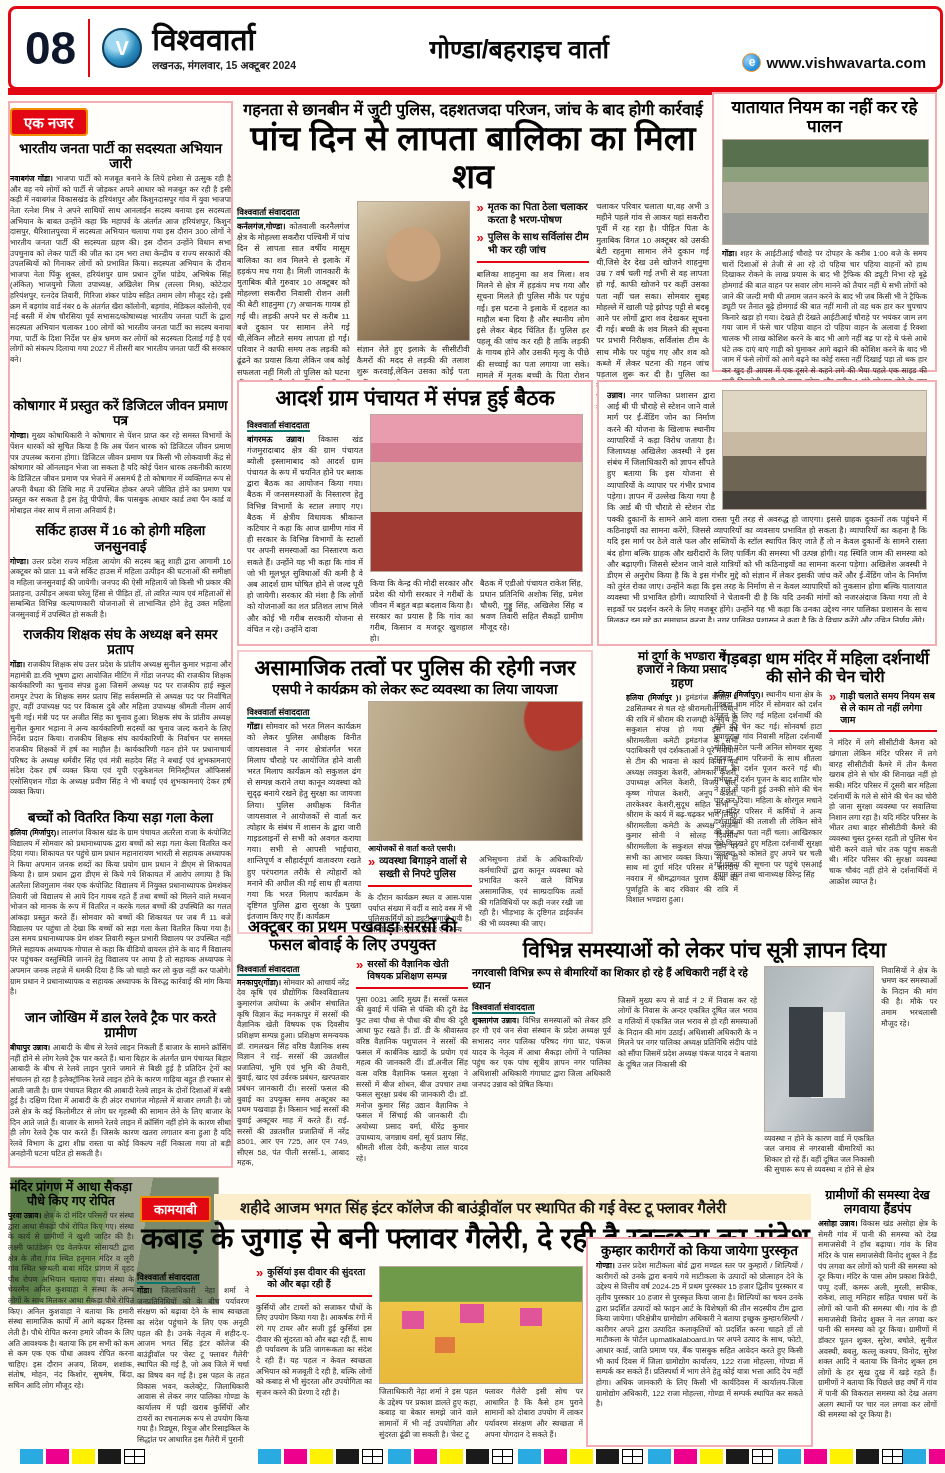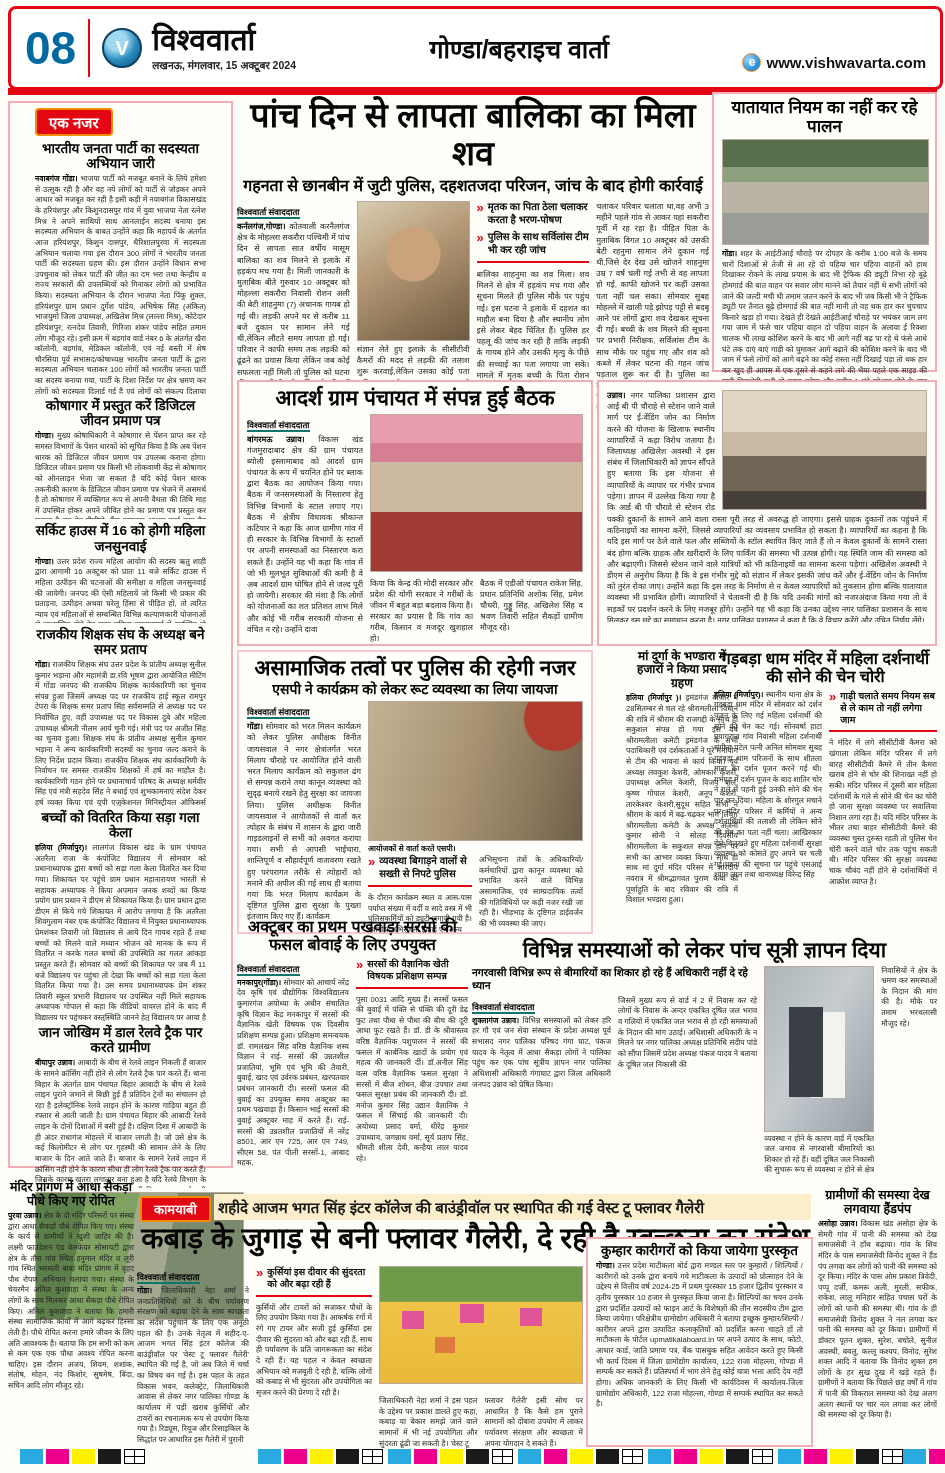--- a/index.html
+++ b/index.html
@@ -14,21 +14,21 @@
   .byline{font-weight:800;font-size:8.5px;color:#000;border-bottom:2px solid #0f766e;display:inline-block;margin-bottom:2px;}
   .quote{display:flex;gap:4px;align-items:flex-start;font-weight:800;font-size:10px;line-height:1.25;color:#111;}
   .quote .qm{color:#e30613;font-size:13px;line-height:1;font-weight:800;}
   .redrule{border-bottom:2px solid #e30613;margin:5px 0 6px 0;}
   .ph{position:relative;overflow:hidden;border:1px solid #b9a89b;box-sizing:border-box;}
   .cap{font-size:7.8px;font-weight:700;color:#111;}
   .flexrow{display:flex;gap:7px;}
   .col{flex:1;}
   
   .masthead-box{border:3px solid #e30613;border-radius:8px;background:#fff;}
-  .pageno{font-size:46px;font-weight:800;color:#0369a1;line-height:1;}
+  .pageno{font-size:46px;font-weight:800;color:#0f172a;line-height:1;}
   .vline{width:2px;background:#e30613;}
   .logo{width:36px;height:36px;border-radius:50%;
         background:radial-gradient(circle at 35% 30%,#9fd8ef 0 28%,#2e8fc0 55%,#1d6fa3 75%,#14527c 100%);
         display:flex;align-items:center;justify-content:center;color:#fff;font-weight:800;font-size:20px;
         border:2px solid #0e3f60;}
   .badge{background:#e30613;color:#fff;font-weight:800;display:inline-block;
          border:2px solid #f08c00;border-radius:4px;padding:2px 12px;}
   .eicon{width:17px;height:17px;border-radius:50%;background:radial-gradient(circle at 30% 30%,#9ad2f5,#1f8fde 70%);
          color:#fff;font-weight:800;font-size:12px;display:inline-flex;align-items:center;justify-content:center;
          border:1px solid #ef8b1f;}
@@ -88,21 +88,21 @@
         <div style="font-size:25px;font-weight:800;color:#0a0a0a;">गोण्डा/बहराइच वार्ता</div>
       </div>
       <div style="display:flex;align-items:center;gap:5px;margin-top:28px;">
         <span class="eicon">e</span>
         <span style="font-size:15px;font-weight:800;color:#111;">www.vishwavarta.com</span>
       </div>
     </div>
   </div>
   <div class="abs" style="left:8px;top:88px;width:929px;height:7px;background:#e30613;"></div>
 
-  <div class="abs pinkbox" style="left:8px;top:101px;width:225px;height:1067px;padding:5px 25px;">
+  <div class="abs pinkbox" style="left:8px;top:101px;width:225px;height:1067px;padding:5px 0;">
     <div class="badge" style="font-size:15px;">एक नजर</div>
 
     <div>
       <div class="hl" style="font-size:13.5px;margin:5px 0 3px 0;">भारतीय जनता पार्टी का सदस्यता अभियान जारी</div>
       <div class="body sm" style="height:220px;"><span class="dl">नवाबगंज गोंडा।</span> <span>भाजपा पार्टी को मजबूत बनाने के लिये हमेशा से उत्सुक रही है और वह नये लोगों को पार्टी से जोड़कर अपने आधार को मजबूत कर रही है इसी कड़ी में नवाबगंज विकासखंड के हरियंशपुर और किशुनदासपुर गांव में युवा भाजपा नेता रत्नेश मिश्र ने अपने साथियों साथ आनलाईन सदस्य बनाया इस सदस्यता अभियान के बाबत उन्होंने कहा कि महापर्व के अंतर्गत आज हरियंशपुर, किशुन दासपुर, थैरिशालपुरवा में सदस्यता अभियान चलाया गया इस दौरान 300 लोगों ने भारतीय जनता पार्टी की सदस्यता ग्रहण की। इस दौरान उन्होंने विधान सभा उपचुनाव को लेकर पार्टी की जीत का दम भरा तथा केन्द्रीय व राज्य सरकारों की उपलब्धियों को गिनाकर लोगों को प्रभावित किया। सदस्यता अभियान के दौरान भाजपा नेता पिंकू शुक्ल, हरियंशपुर ग्राम प्रधान दुर्गेश पांडेय, अभिषेक सिंह (अंकित) भाजयुमो जिला उपाध्यक्ष, अखिलेश मिश्र (लल्ला मिश्र), कोटेदार हरियंशपुर, रत्नदेव तिवारी, गिरिजा शंकर पांडेय सहित तमाम लोग मौजूद रहे। इसी क्रम में बड़गांव वार्ड नंबर 6 के अंतर्गत खैरा कॉलोनी, बड़गांव, मेडिकल कॉलोनी, एवं नई बस्ती में शेष चौरसिया पूर्व सभासद/कोषाध्यक्ष भारतीय जनता पार्टी के द्वारा सदस्यता अभियान चलाकर 100 लोगों को भारतीय जनता पार्टी का सदस्य बनाया गया, पार्टी के दिशा निर्देश पर क्षेत्र भ्रमण कर लोगों को सदस्यता दिलाई गई है एवं लोगों को संकल्प दिलाया गया 2027 में तीसरी बार भारतीय जनता पार्टी की सरकार बने।</span></div>
     </div>
 
     <div>
       <div class="hl" style="font-size:13.5px;margin:4px 0 3px 0;">कोषागार में प्रस्तुत करें डिजिटल जीवन प्रमाण पत्र</div>
       <div class="body sm" style="height:88px;"><span class="dl">गोण्डा।</span> <span>मुख्य कोषाधिकारी ने कोषागार से पेंशन प्राप्त कर रहे समस्त विभागों के पेंशन धारकों को सूचित किया है कि अब पेंशन धारक को डिजिटल जीवन प्रमाण पत्र उपलब्ध कराना होगा। डिजिटल जीवन प्रमाण पत्र किसी भी लोकवाणी केंद्र से कोषागार को ऑनलाइन भेजा जा सकता है यदि कोई पेंशन धारक तकनीकी कारण के डिजिटल जीवन प्रमाण पत्र भेजने में असमर्थ है तो कोषागार में व्यक्तिगत रूप से अपनी वैधता की तिथि माह में उपस्थित होकर अपने जीवित होने का प्रमाण पत्र प्रस्तुत कर सकता है इस हेतु पीपीपो, बैंक पासबुक आधार कार्ड तथा पैन कार्ड व मोबाइल नंबर साथ में लाना अनिवार्य है।</span></div>
@@ -130,22 +130,22 @@
 
     <div class="ph photo-railway" style="width:209px;height:128px;margin-top:4px;"></div>
   </div>
 
   <div class="abs" style="left:8px;top:1180px;width:126px;height:268px;">
     <div class="hl" style="font-size:12.5px;margin-bottom:3px;">मंदिर प्रांगण में आधा सैकड़ा पौधे किए गए रोपित</div>
     <div class="body sm" style="height:232px;"><span class="dl">पुरवा उन्नाव।</span> <span>क्षेत्र के दो मंदिर परिसरों पर संस्था द्वारा आधा सैकड़ों पौधे रोपित किए गए। संस्था के कार्य से ग्रामीणों ने खुशी जाहिर की है। लक्ष्मी फाउंडेशन एंड वेलफेयर सोसायटी द्वारा क्षेत्र के तौरा गांव स्थित हनुमान मंदिर व लूरी गांव स्थित भरथली बाबा मंदिर प्रांगण में वृहद पौध रोपण अभियान चलाया गया। संस्था के चेयरमैन अनिल कुशवाहा ने संस्था के अन्य लोगों के साथ मिलकर आधा सैकड़ा पौधे रोपित किए। अनिल कुशवाहा ने बताया कि हमारी संस्था सामाजिक कार्यों में आगे बढ़कर हिस्सा लेती है। पौधे रोपित करना हमारे जीवन के लिए अति आवश्यक है। बताया कि हम सभी को कम से कम एक एक पौधा अवश्य रोपित करना चाहिए। इस दौरान अजय, शिवम, शशांक, संतोष, मोहन, नंद किशोर, सुषमेष, बिंदा, सचिन आदि लोग मौजूद रहे।</span></div>
   </div>
 
   <div class="abs" style="left:237px;top:96px;width:472px;height:280px;">
+    <div class="hl" style="font-size:16px;margin-top:5px;">गहनता से छानबीन में जुटी पुलिस, दहशतजदा परिजन, जांच के बाद होगी कार्रवाई</div>
     <div class="hl" style="font-size:34px;">पांच दिन से लापता बालिका का मिला शव</div>
-    <div class="hl" style="font-size:16px;margin-top:5px;">गहनता से छानबीन में जुटी पुलिस, दहशतजदा परिजन, जांच के बाद होगी कार्रवाई</div>
     <div class="flexrow" style="margin-top:6px;">
       <div class="col">
         <div class="byline">विश्ववार्ता संवाददाता</div>
         <div class="body" style="height:196px;"><span class="dl">कर्नलगंज,गोण्डा।</span> <span>कोतवाली करनैलगंज क्षेत्र के मोहल्ला सकरौरा पश्चिमी में पांच दिन से लापता सात वर्षीय मासूम बालिका का शव मिलने से इलाके में हड़कंप मच गया है। मिली जानकारी के मुताबिक बीते गुरुवार 10 अक्टूबर को मोहल्ला सकरौरा निवासी रोशन अली की बेटी शाहनुमा (7) अचानक गायब हो गई थी। लड़की अपने घर से करीब 11 बजे दुकान पर सामान लेने गई थी,लेकिन लौटते समय लापता हो गई। परिवार ने काफी समय तक लड़की को ढूंढने का प्रयास किया लेकिन जब कोई सफलता नहीं मिली तो पुलिस को घटना की जानकारी दी गई। पुलिस ने परिजनों की तहरीर पर गुमशुदगी दर्ज की थी। कोतवाली करनैलगंज के प्रभारी निरीक्षक श्रीधर पाठक ने घटना को तत्काल</span></div>
       </div>
       <div class="col">
         <div class="ph photo-child" style="width:100%;height:140px;"></div>
         <div class="body" style="height:66px;margin-top:3px;">संज्ञान लेते हुए इलाके के सीसीटीवी कैमरों की मदद से लड़की की तलाश शुरू करवाई,लेकिन उसका कोई पता नहीं चला। सोमवार 14 अक्टूबर को पांचवें दिन सकरौरा पश्चिमी के एक घर के पीछे बने टिन शेड में मासूम</div>
       </div>
       <div class="col">
@@ -276,40 +276,40 @@
       </div>
       <div>
         <div class="ph photo-memo" style="width:110px;height:166px;"></div>
         <div class="body sm" style="width:110px;height:40px;margin-top:2px;">व्यवस्था न होने के कारण वार्ड में एकत्रित जल जमाव से नगरवासी बीमारियों का शिकार हो रहे हैं। वहीं दूषित जल निकासी की सुचारू रूप से व्यवस्था न होने से क्षेत्र के नागरिकों को भारी परेशानी का सामना करना पड़ रहा है।</div>
       </div>
       <div class="body sm" style="width:56px;height:212px;">निवासियों ने क्षेत्र के भ्रमण कर समस्याओं के निदान की मांग की है। मौके पर तमाम भरथलासी मौजूद रहे।</div>
     </div>
   </div>
 
   <div class="abs badge" style="left:140px;top:1196px;font-size:13px;border-radius:2px;">कामयाबी</div>
-  <div class="abs strip" style="left:214px;top:1194px;width:597px;height:26px;font-size:15px;display:flex;align-items:center;padding:0 4px;box-sizing:border-box;">शहीदे आजम भगत सिंह इंटर कॉलेज की बाउंड्रीवॉल पर स्थापित की गई वेस्ट टू फ्लावर गैलेरी</div>
+  <div class="abs strip" style="left:214px;top:1194px;width:597px;height:26px;font-size:15px;display:flex;align-items:center;padding:0 26px;box-sizing:border-box;">शहीदे आजम भगत सिंह इंटर कॉलेज की बाउंड्रीवॉल पर स्थापित की गई वेस्ट टू फ्लावर गैलेरी</div>
   <div class="abs hl" style="left:140px;top:1222px;width:671px;font-size:29px;">कबाड़ के जुगाड़ से बनी फ्लावर गैलेरी, दे रही है स्वच्छता का संदेश</div>
 
   <div class="abs" style="left:137px;top:1266px;width:446px;height:196px;">
     <div class="flexrow">
       <div style="width:112px;">
         <div class="byline">विश्ववार्ता संवाददाता</div>
         <div class="body sm" style="height:176px;"><span class="dl">गोंडा।</span> <span>जिलाधिकारी नेहा शर्मा ने जनप्रतिनिधियों को के बीच पर्यावरण संरक्षण को बढ़ावा देने के साथ स्वच्छता का संदेश पहुंचाने के लिए एक अनूठी पहल की है। उनके नेतृत्व में शहीद-ए-आजम भगत सिंह इंटर कॉलेज की बाउंड्रीवॉल पर 'वेस्ट टू फ्लावर गैलेरी' स्थापित की गई है, जो अब जिले में चर्चा का विषय बन गई है। इस पहल के तहत विकास भवन, कलेक्ट्रेट, जिलाधिकारी आवास से लेकर नगर पालिका गोण्डा के कार्यालय में पड़ी खराब कुर्सियों और टायरों का रचनात्मक रूप से उपयोग किया गया है। रिड्यूस, रियूज और रिसाइकिल के सिद्धांत पर आधारित इस गैलेरी में पुरानी</span></div>
       </div>
       <div style="width:116px;">
         <div class="quote" style="font-size:9.5px;">
             <span class="qm">»</span>
             <span>कुर्सियां इस दीवार की सुंदरता को और बढ़ा रही हैं</span>
           </div>
         <div class="redrule"></div>
         <div class="body sm" style="height:150px;">कुर्सियों और टायरों को सजाकर पौधों के लिए उपयोग किया गया है। आकर्षक रंगों में रंगे गए टायर और सजी हुई कुर्सियां इस दीवार की सुंदरता को और बढ़ा रही हैं, साथ ही पर्यावरण के प्रति जागरूकता का संदेश दे रही हैं। यह पहल न केवल स्वच्छता अभियान को मजबूती दे रही है, बल्कि लोगों को कबाड़ से भी सुंदरता और उपयोगिता का सृजन करने की प्रेरणा दे रही है।</div>
       </div>
       <div style="flex:1;">
         <div class="ph photo-wall" style="width:100%;height:118px;"></div>
-        <div class="flexrow" style="margin-top:12px;">
+        <div class="flexrow" style="margin-top:3px;">
           <div class="body sm" style="flex:1;height:68px;">जिलाधिकारी नेहा शर्मा ने इस पहल के उद्देश्य पर प्रकाश डालते हुए कहा, कबाड़ या बेकार समझे जाने वाले सामानों में भी नई उपयोगिता और सुंदरता ढूंढी जा सकती है। 'वेस्ट टू</div>
           <div class="body sm" style="flex:1;height:68px;">फ्लावर गैलेरी' इसी सोच पर आधारित है कि कैसे हम पुराने सामानों को दोबारा उपयोग में लाकर पर्यावरण संरक्षण और स्वच्छता में अपना योगदान दे सकते हैं।</div>
         </div>
       </div>
     </div>
   </div>
 
   <div class="abs pinkbox" style="left:586px;top:1237px;width:227px;height:210px;padding:4px 8px;">
     <div class="hl" style="font-size:13.5px;">कुम्हार कारीगरों को किया जायेगा पुरस्कृत</div>
     <div class="body sm" style="height:176px;margin-top:3px;"><span class="dl">गोण्डा।</span> <span>उत्तर प्रदेश माटीकला बोर्ड द्वारा मण्डल स्तर पर कुम्हारों / शिल्पियों / कारीगरों को उनके द्वारा बनाये गये माटीकला के उत्पादों को प्रोत्साहन देने के उद्देश्य से वित्तीय वर्ष 2024-25 में प्रथम पुरस्कार 15 हजार द्वितीय पुरस्कार व तृतीय पुरस्कार 10 हजार से पुरस्कृत किया जाना है। शिल्पियों का चयन उनके द्वारा प्रदर्शित उत्पादों को फाइन आर्ट के विशेषज्ञों की तीन सदस्यीय टीम द्वारा किया जायेगा। परिक्षेत्रीय ग्रामोद्योग अधिकारी ने बताया इच्छुक कुम्हार/शिल्पी / कारीगर अपने द्वारा उत्पादित कलाकृतियों को प्रदर्शित करना चाहते हों तो माटीकला के पोर्टल upmatikalaboard.in पर अपने उत्पाद के साथ, फोटो, आधार कार्ड, जाति प्रमाण पत्र, बैंक पासबुक सहित आवेदन करते हुए किसी भी कार्य दिवस में जिला ग्रामोद्योग कार्यालय, 122 राजा मोहल्ला, गोण्डा में सम्पर्क कर सकते हैं। प्रतिस्पर्धा में भाग लेने हेतु कोई यात्रा भत्ता आदि देय नहीं होगा। अधिक जानकारी के लिए किसी भी कार्यदिवस में कार्यालय-जिला ग्रामोद्योग अधिकारी, 122 राजा मोहल्ला, गोण्डा में सम्पर्क स्थापित कर सकते है।</span></div>

